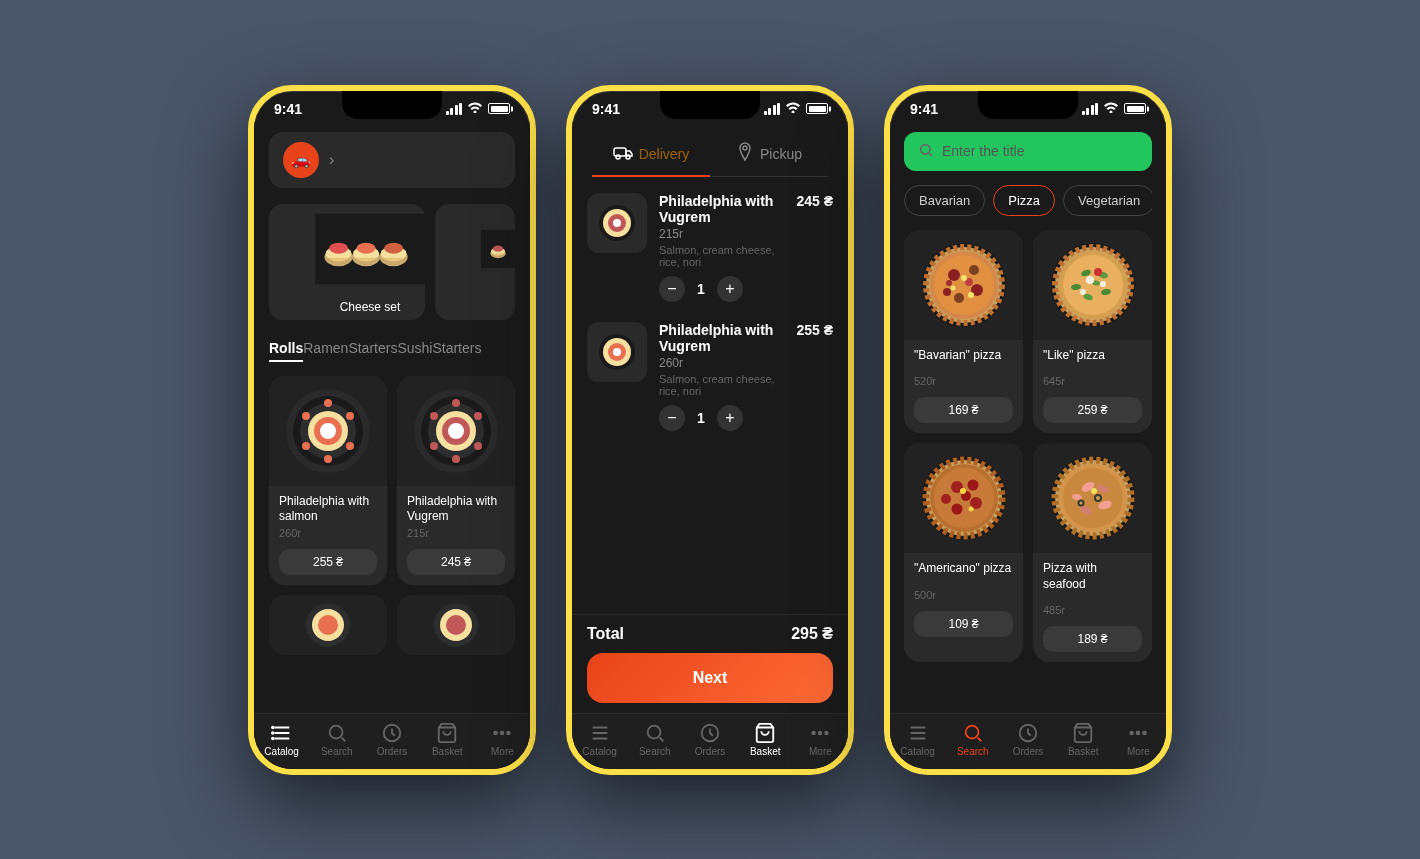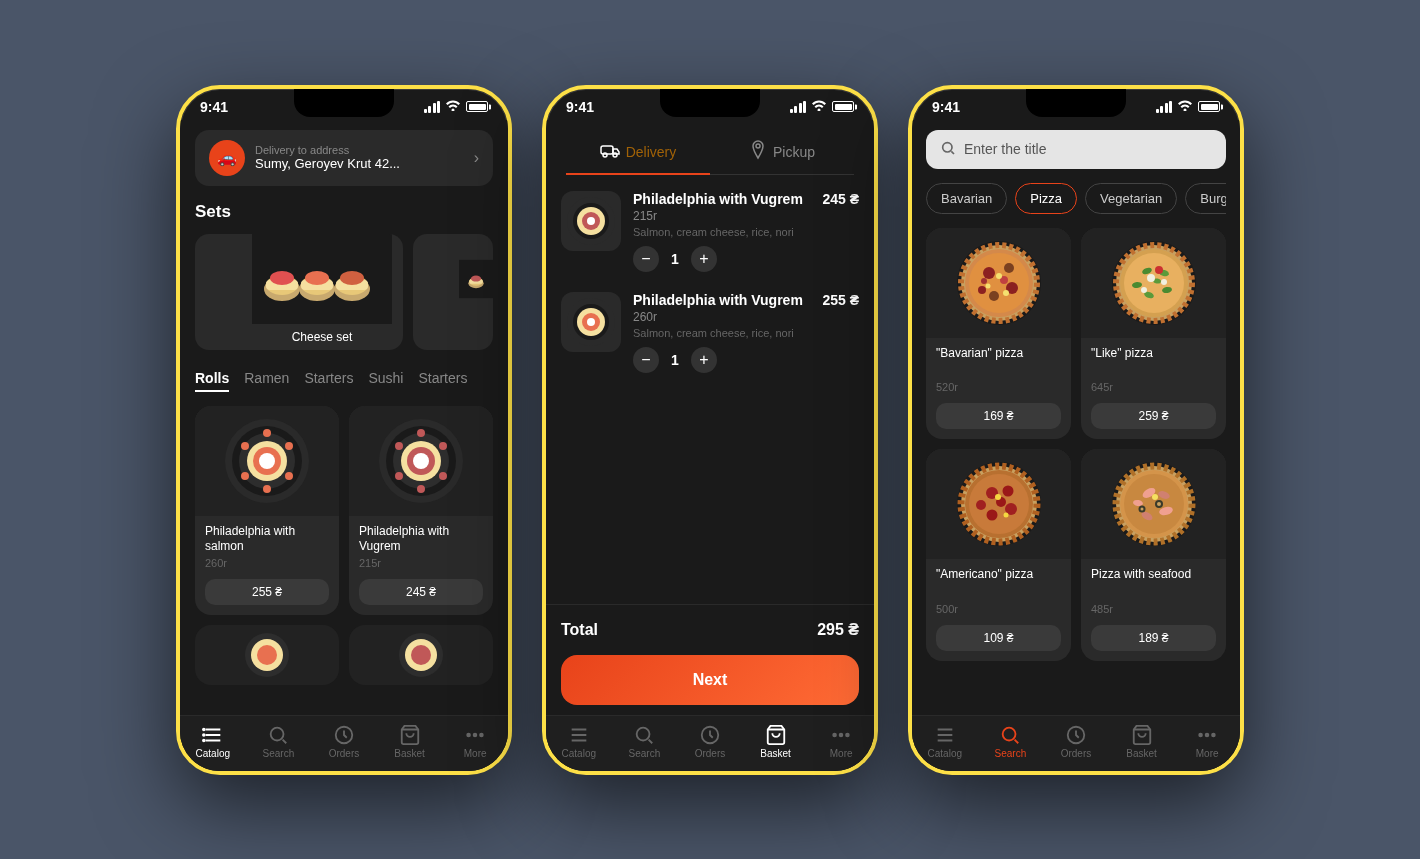--- a/index.html
+++ b/index.html
@@ -10,25 +10,25 @@
       display: flex;
       align-items: center;
       justify-content: center;
       gap: 30px;
       font-family: -apple-system, BlinkMacSystemFont, 'SF Pro Display', 'Helvetica Neue', sans-serif;
       overflow: hidden;
     }
 
     
     .phone {
-      width: 336px;
+      width: 288px;
       height: 690px;
       background: #1a1a1a;
       border-radius: 44px;
-      border: 4px solid #fde047;
+      border: 6px solid #fde047;
       position: relative;
       overflow: hidden;
       display: flex;
       flex-direction: column;
       box-shadow: 0 30px 80px rgba(0,0,0,0.6), inset 0 0 0 1px #3a3a3a;
     }
 
     
     .status-bar {
       display: flex;
@@ -207,21 +207,20 @@
       border-radius: 10px 10px 0 0;
       display: flex;
       align-items: center;
       justify-content: center;
       overflow: hidden;
     }
 
     
     .cat-tabs {
       display: flex;
-      gap: 15px;
       margin-bottom: 14px;
       overflow-x: auto;
     }
     .cat-tabs::-webkit-scrollbar { display: none; }
     .cat-tab {
       font-size: 14px;
       color: #888;
       white-space: nowrap;
       padding-bottom: 4px;
       cursor: pointer;
@@ -343,21 +342,21 @@
       color: #fff;
       cursor: pointer;
     }
     .qty-num { font-size: 14px; color: #fff; font-weight: 600; }
     .basket-price { font-size: 14px; color: #fff; font-weight: 600; white-space: nowrap; }
 
     .basket-total-row {
       display: flex;
       justify-content: space-between;
       align-items: center;
-      padding: 16px 15px;
+      padding: 10px 15px;
       border-top: 1px solid #2a2a2a;
     }
     .total-label { font-size: 16px; color: #fff; font-weight: 600; }
     .total-amount { font-size: 16px; color: #fff; font-weight: 700; }
 
     .next-btn {
       margin: 0 15px 10px;
       background: linear-gradient(135deg, #e8431a, #ff6b35);
       border-radius: 16px;
       padding: 16px;
@@ -372,21 +371,21 @@
     .p3-content {
       flex: 1;
       overflow-y: auto;
       padding: 10px 14px;
     }
     .p3-content::-webkit-scrollbar { display: none; }
 
     .search-bar {
       display: flex;
       align-items: center;
-      background: #e5e5e5;
+      background: #22c55e;
       border-radius: 12px;
       padding: 10px 14px;
       gap: 8px;
       margin-bottom: 14px;
     }
     .search-icon-span { color: #666; font-size: 14px; }
     .search-placeholder { font-size: 14px; color: #555; }
 
     .filter-chips {
       display: flex;
@@ -422,21 +421,21 @@
     }
     .pizza-img-area {
       height: 110px;
       display: flex;
       align-items: center;
       justify-content: center;
       background: #222;
     }
     .pizza-info { padding: 8px 10px 4px; }
     .pizza-name { font-size: 12px; color: #fff; font-weight: 500; line-height: 1.3; }
-    .pizza-weight { font-size: 11px; color: #666; margin-top: 20px; }
+    .pizza-weight { font-size: 11px; color: #666; margin-top: 12px; }
     .pizza-price-btn {
       margin: 6px 10px 0;
       background: #3a3a3a;
       border-radius: 10px;
       text-align: center;
       padding: 6px;
       font-size: 12px;
       color: #fff;
     }
 
@@ -469,28 +468,23 @@
         <div class="battery-fill"></div>
       </div>
     </div>
   </div>
 
   <div class="screen">
     <div class="p1-content">
 
       <div class="delivery-bar">
         <div class="delivery-icon-circle">🚗</div>
-        <div class="delivery-text">
-          <div class="delivery-label">Delivery to address</div>
-          <div class="delivery-address">Sumy, Geroyev Krut 42...</div>
-        </div>
         <div class="delivery-chevron">›</div>
       </div>
 
-      <div class="section-title">Sets</div>
       <div class="sets-row">
 
         <div class="set-card">
           <div class="sushi-set-img">
             <svg width="140" height="90" viewBox="0 0 140 90" xmlns="http://www.w3.org/2000/svg">
               <rect width="140" height="90" fill="#1a1a1a"></rect>
 
               <ellipse cx="30" cy="55" rx="18" ry="12" fill="#c8a96e"></ellipse>
               <ellipse cx="30" cy="51" rx="16" ry="10" fill="#e8c878"></ellipse>
               <rect x="14" y="46" width="32" height="10" rx="4" fill="#f5e0a0"></rect>

